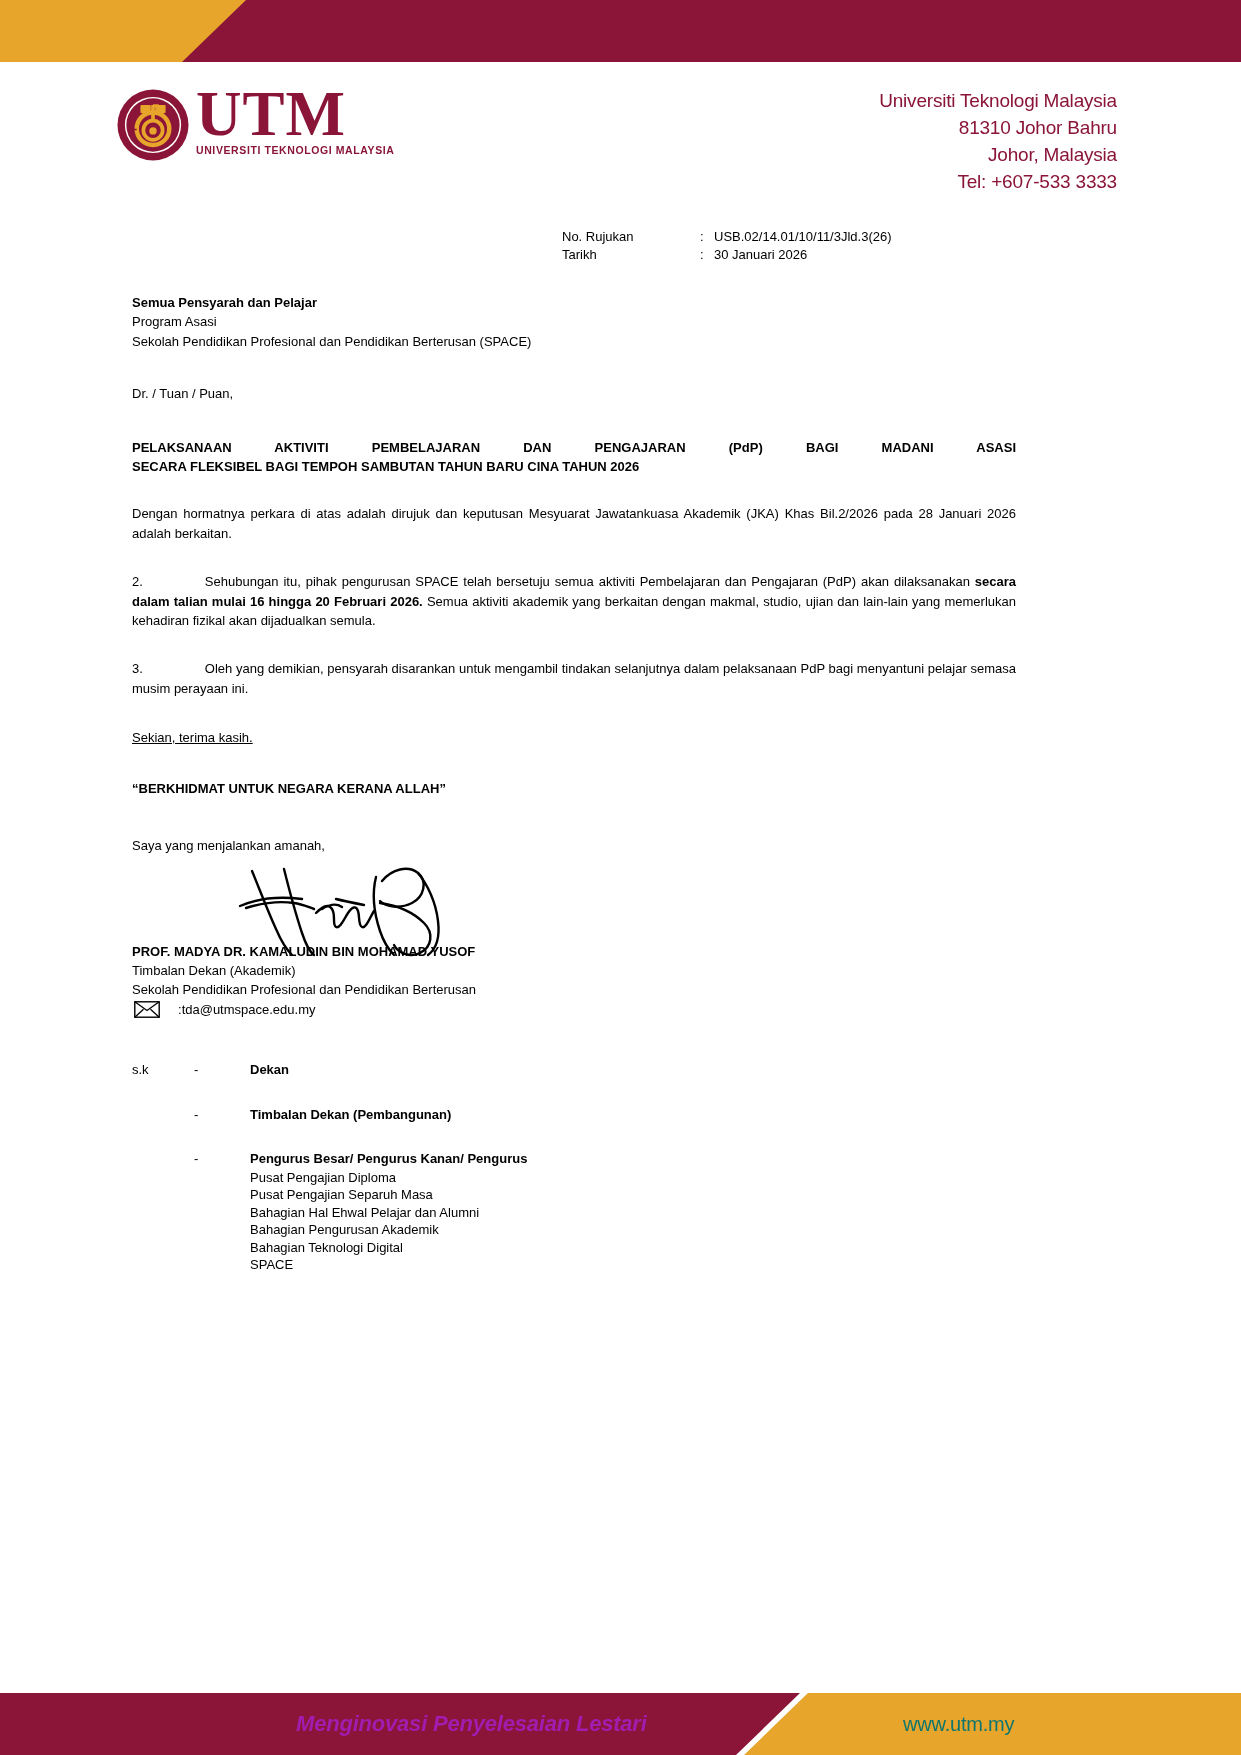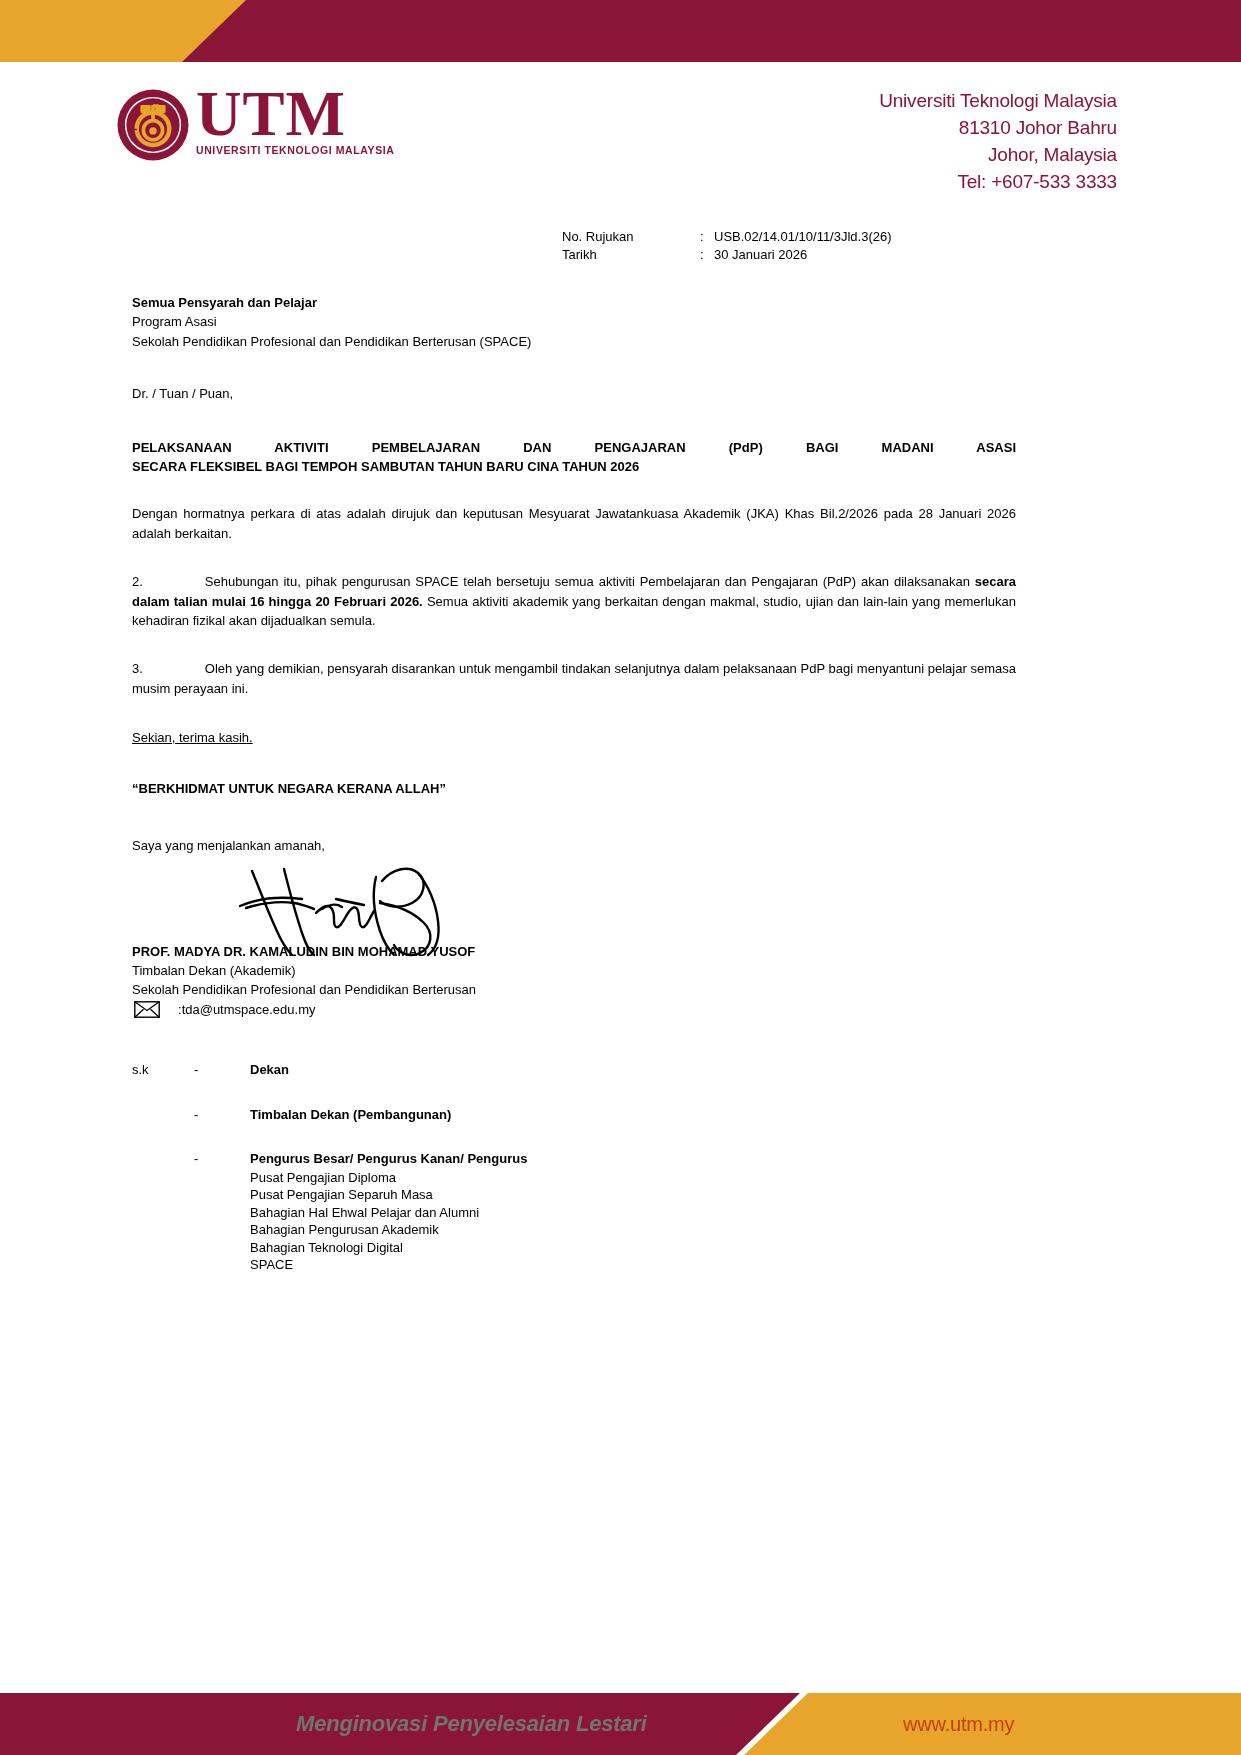--- a/index.html
+++ b/index.html
@@ -222,30 +222,30 @@
   .footer-gold {
     position: absolute;
     left: 744px; top: 0;
     width: 497px; height: 62px;
     background: #e8a52b;
     clip-path: polygon(64px 0, 497px 0, 497px 62px, 0 62px);
   }
   .footer-tagline {
     position: absolute;
     left: 296px; top: 18px;
-    color: #737373;
+    color: #a21caf;
     font-style: italic;
     font-weight: bold;
     font-size: 22px;
     letter-spacing: -0.2px;
   }
   .footer-url {
     position: absolute;
     left: 903px; top: 20px;
-    color: #c2410c;
+    color: #0f766e;
     font-size: 20px;
     letter-spacing: -0.2px;
   }
 </style>
 </head>
 <body>
 
 <div class="page">
 
   <div class="header-banner">

